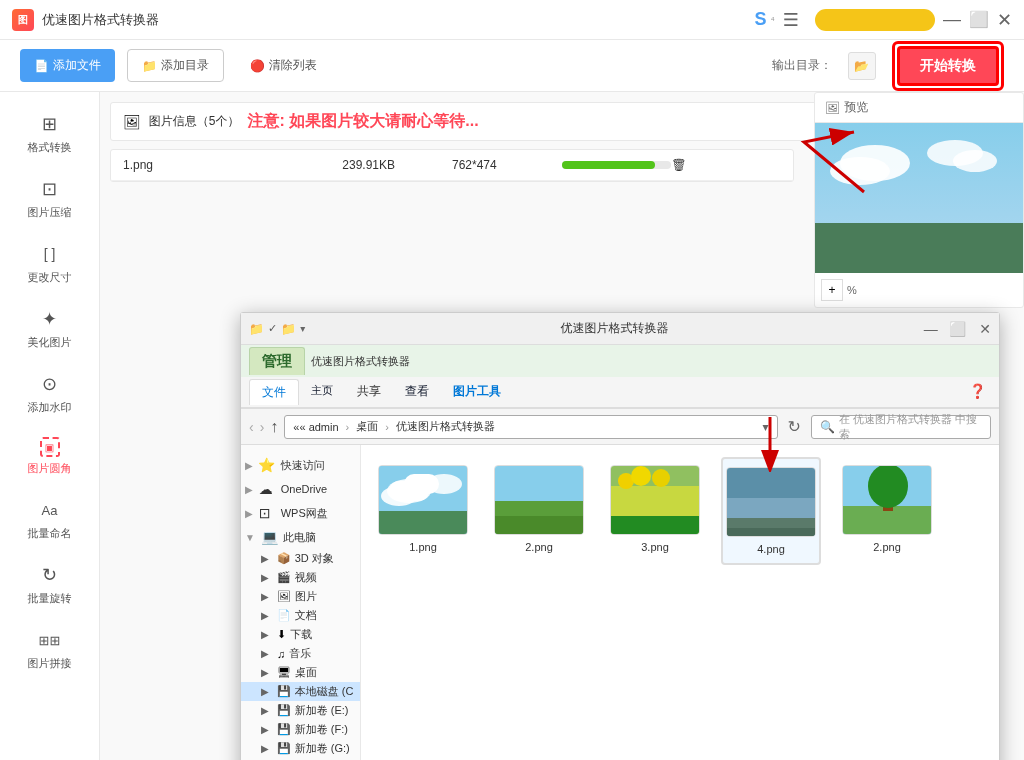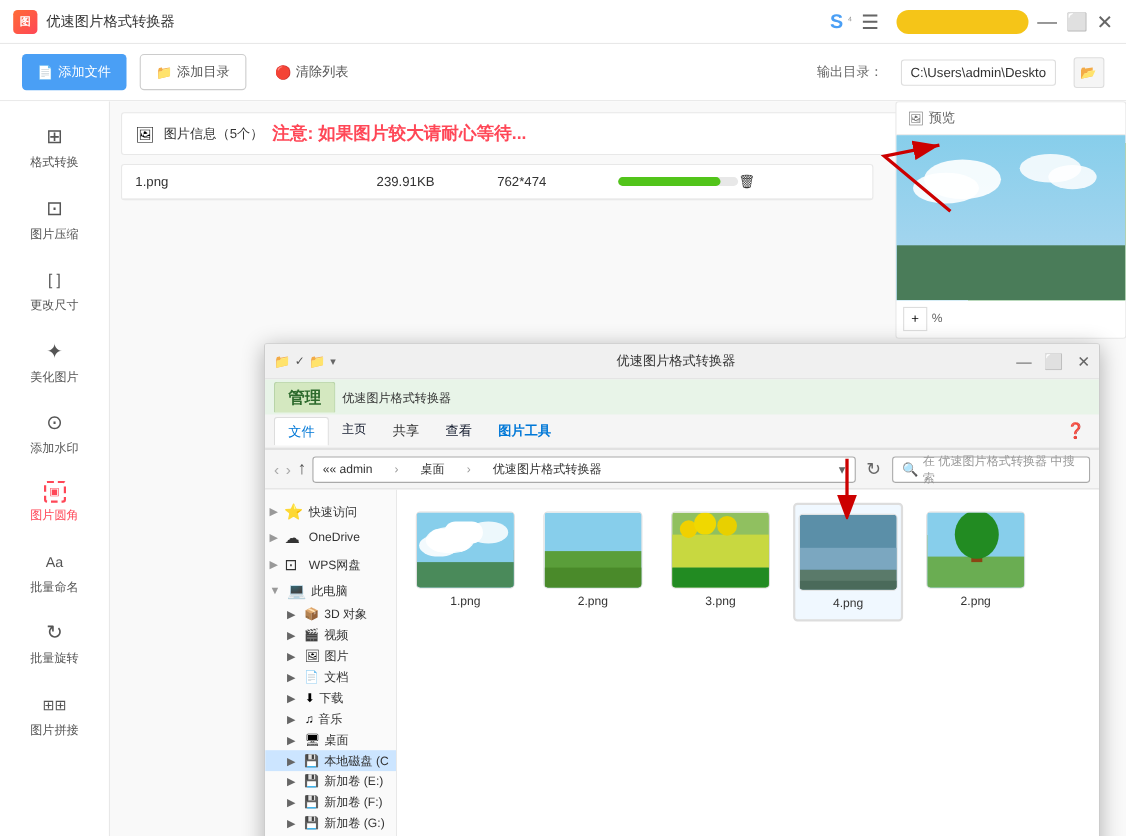--- a/index.html
+++ b/index.html
@@ -69,21 +69,21 @@
 
     
     .explorer-title { height: 32px; background: #f0f0f0; display: flex; align-items: center; padding: 0 8px; border-bottom: 1px solid #ddd; justify-content: space-between; }
     .explorer-title-text { font-size: 12px; color: #333; flex: 1; text-align: center; }
 
     
     .explorer-ribbon { background: #f5f5f5; border-bottom: 1px solid #ddd; }
 
     
     .explorer-nav { height: 36px; background: #f5f5f5; display: flex; align-items: center; padding: 0 8px; gap: 6px; border-bottom: 1px solid #ddd; }
-    .address-bar { flex: 1; height: 24px; background: white; border: 1px solid #aaa; border-radius: 3px; padding: 0 8px; display: flex; align-items: center; gap: 20px; font-size: 12px; overflow: hidden; }
+    .address-bar { flex: 1; height: 24px; background: white; border: 1px solid #aaa; border-radius: 3px; padding: 0 8px; display: flex; align-items: center; gap: 7px; font-size: 12px; overflow: hidden; }
     .search-box { width: 180px; height: 24px; border: 1px solid #aaa; border-radius: 3px; padding: 0 8px; font-size: 12px; display: flex; align-items: center; gap: 4px; background: white; }
     .search-icon { color: #999; }
     .search-text { color: #999; font-size: 11px; }
 
     
     .explorer-body { display: flex; flex: 1; overflow: hidden; }
 
     
     .explorer-sidebar { width: 120px; background: #fafafa; border-right: 1px solid #e8e8e8; overflow-y: auto; padding: 8px 0; font-size: 12px; }
     .sidebar-nav-item { display: flex; align-items: center; padding: 4px 8px; cursor: pointer; gap: 6px; color: #333; }
@@ -154,23 +154,25 @@
         <span>📁</span>
         <span>添加目录</span>
       </button>
       <button class="btn-clear">
         <span>🔴</span>
         <span>清除列表</span>
       </button>
     </div>
     <div class="toolbar-right">
       <span class="output-label">输出目录：</span>
-      <span class="output-path">C:\Users\admin\Deskto</span>
       <div class="btn-browse">
         <span>📂</span>
+      </div>
+      <div class="btn-start-wrapper">
+        <button class="btn-start">开始转换</button>
       </div>
     </div>
   </div>
 
   <div class="main-content">
 
     <div class="sidebar">
       <div class="sidebar-item">
         <div class="sidebar-icon">⊞</div>
         <span>格式转换</span>

